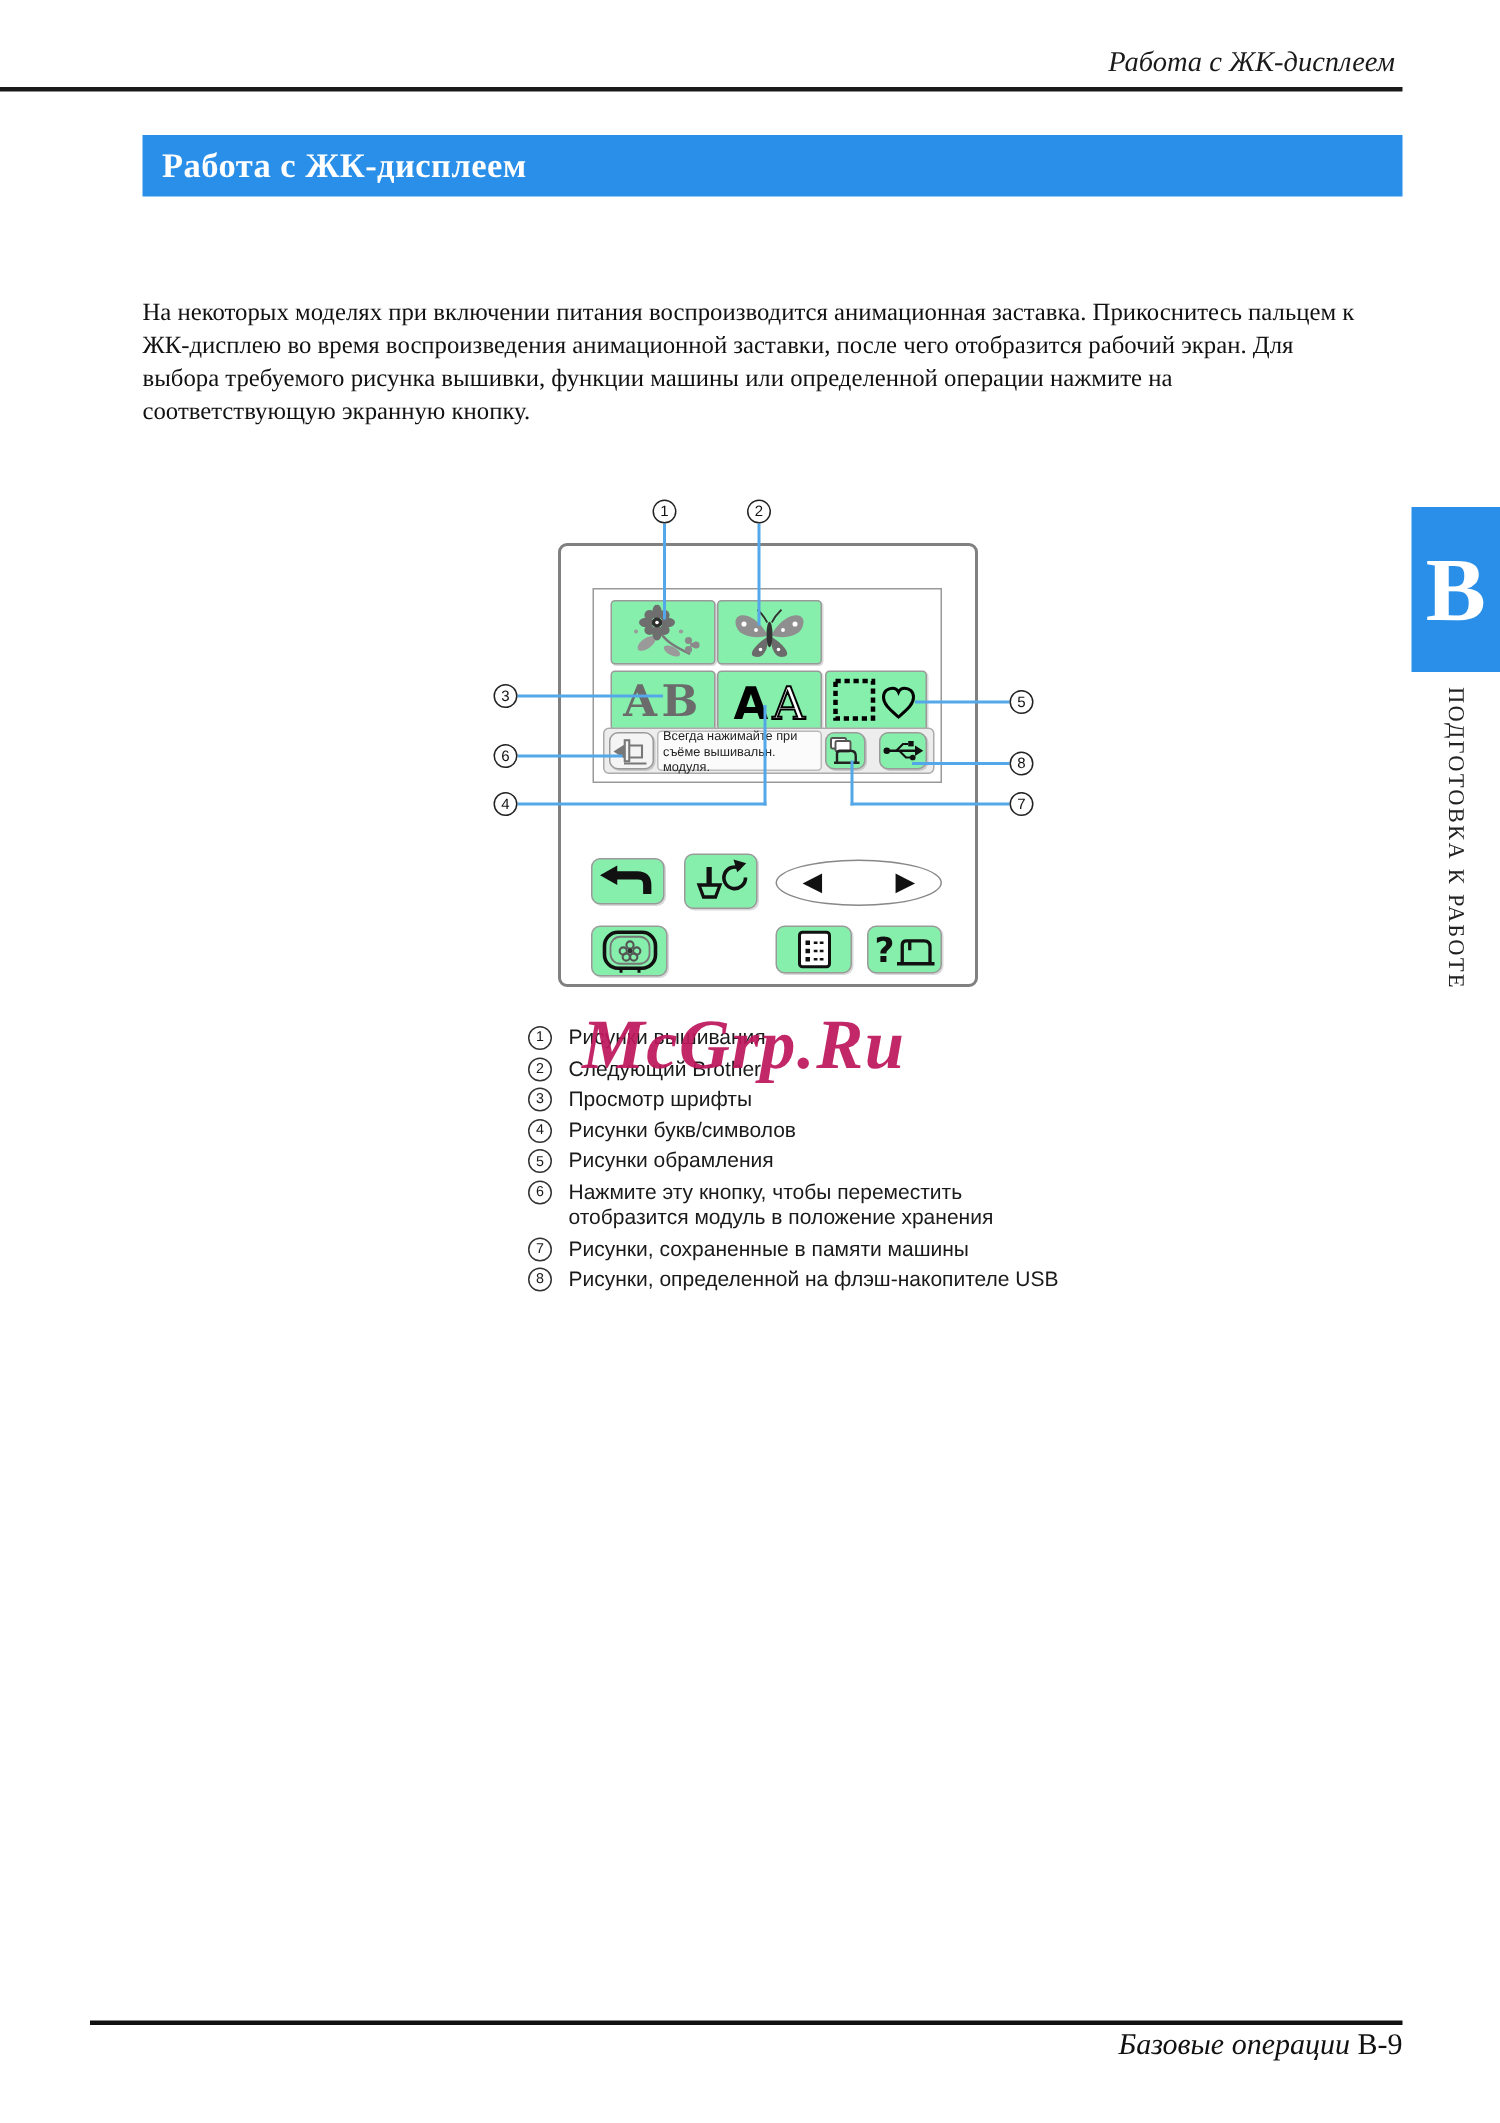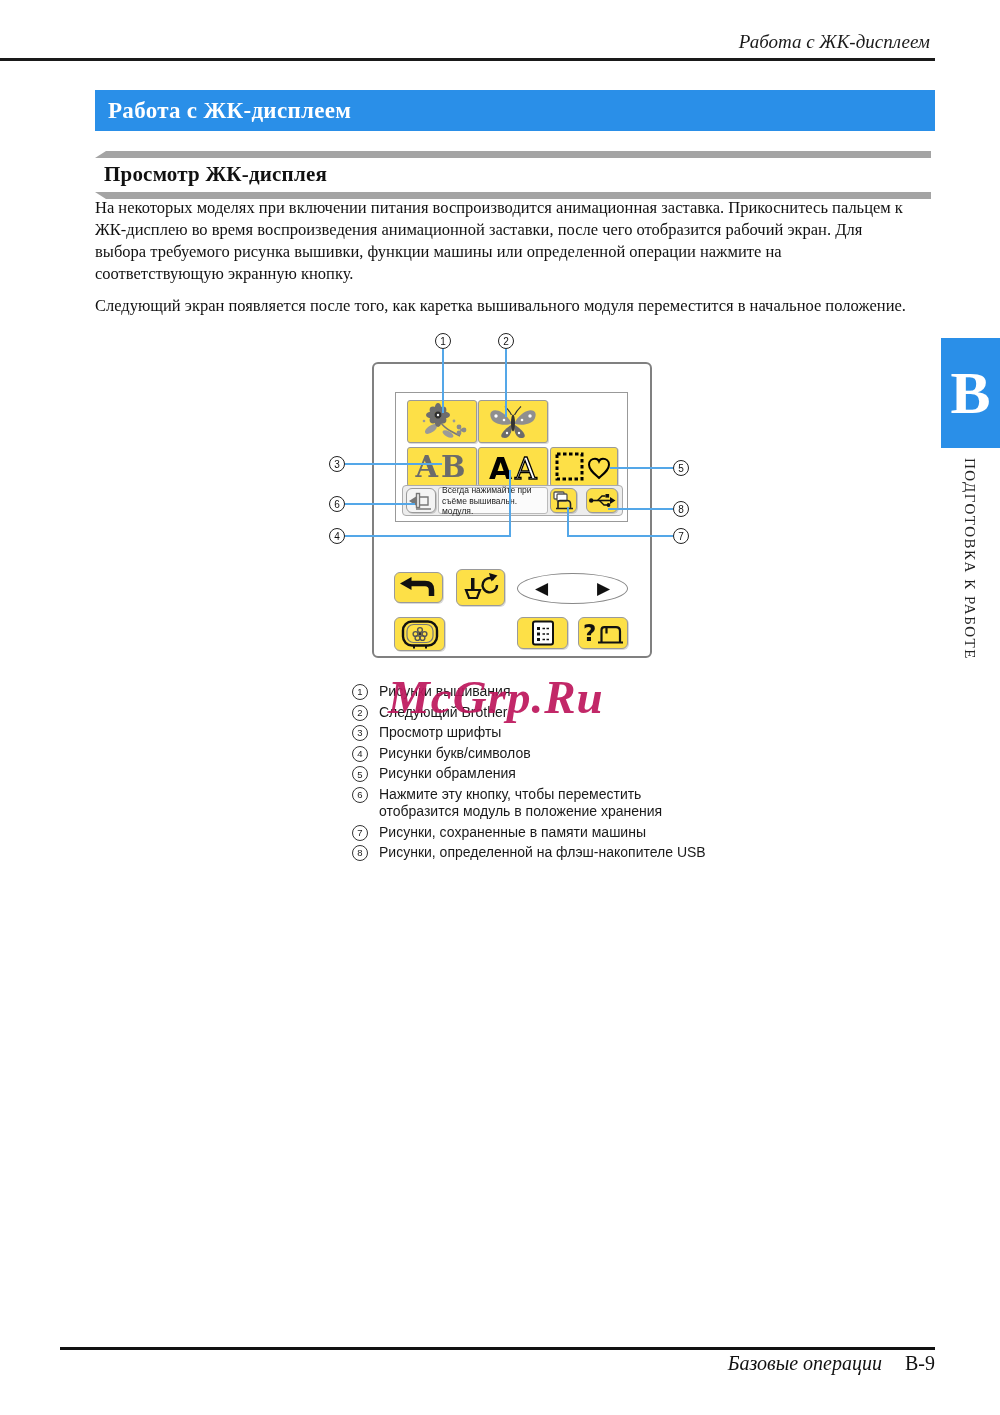--- a/index.html
+++ b/index.html
@@ -21,21 +21,21 @@
   .section-block h2{margin:4px 0 5px 9px;font-size:21px;font-weight:bold;letter-spacing:.2px;}
   
   .bodytext{position:absolute;left:95px;top:197px;width:814px;font-size:16.5px;line-height:1.33;}
   .bodytext p{margin:0 0 10px 0;}
   
   .diagram{position:absolute;left:325px;top:330px;width:372px;height:335px;}
   .lcd-outer{position:absolute;left:47px;top:32px;width:280px;height:296px;box-sizing:border-box;
         border:2px solid #808080;border-radius:6px;background:#fff;}
   .lcd-inner{position:absolute;left:70px;top:62px;width:233px;height:130px;box-sizing:border-box;
         border:1px solid #999;background:#fff;}
-  .btn{position:absolute;box-sizing:border-box;background:#fde047;border:1px solid #9a9a9a;
+  .btn{position:absolute;box-sizing:border-box;background:#86efac;border:1px solid #9a9a9a;
         border-radius:3px;display:flex;align-items:center;justify-content:center;
         box-shadow:1px 1px 0 rgba(0,0,0,.15);}
   .btn.rnd{border-radius:6px;}
   .strip{position:absolute;left:77px;top:155px;width:221px;height:31px;box-sizing:border-box;
         background:#ededed;border:1px solid #ababab;border-radius:4px;}
   .note-box{position:absolute;left:113px;top:157px;width:110px;height:27px;box-sizing:border-box;
         background:#fbfbfb;border:1px solid #bbb;border-radius:3px;
         font-family:"Liberation Sans",sans-serif;font-size:8.5px;line-height:1.18;color:#222;
         display:flex;align-items:center;padding:1px 3px;text-align:left;}
   .ab-label{font-family:"DejaVu Serif",serif;font-weight:bold;font-size:29px;color:#6b6b6b;
@@ -62,44 +62,38 @@
   .side-tab{position:absolute;left:941px;top:338px;width:59px;height:110px;background:#2a8fe8;
         display:flex;align-items:center;justify-content:center;}
   .side-tab div{color:#fff;font-weight:bold;font-size:60px;font-family:"Liberation Serif",serif;}
   .side-vertical{position:absolute;left:978px;top:458px;width:210px;transform:rotate(90deg);
         transform-origin:0 0;font-size:15px;letter-spacing:1.5px;color:#222;
         font-family:"Liberation Serif",serif;}
   
   .footer-rule{position:absolute;left:60px;top:1347px;width:875px;height:3px;background:#111;}
   .footer{position:absolute;left:0;top:1352px;width:935px;text-align:right;font-size:20px;}
   .f-sec{font-style:italic;}
-  .f-page{margin-left:18px;}
+  .f-page{}
   svg{display:block;}
 </style>
 </head>
 <body>
 
 <div class="page">
 
   <div class="running-header">Работа с ЖК-дисплеем</div>
   <div class="top-rule"></div>
 
   <div class="title-bar">
     <span>Работа с ЖК-дисплеем</span>
   </div>
 
-  <div class="section-block">
-    <div class="gray-bar top"></div>
-    <h2>Просмотр ЖК-дисплея</h2>
-    <div class="gray-bar bottom"></div>
-  </div>
 
   <div class="bodytext">
     <p>На некоторых моделях при включении питания воспроизводится анимационная заставка. Прикоснитесь пальцем к ЖК-дисплею во время воспроизведения анимационной заставки, после чего отобразится рабочий экран. Для выбора требуемого рисунка вышивки, функции машины или определенной операции нажмите на соответствующую экранную кнопку.</p>
-    <p>Следующий экран появляется после того, как каретка вышивального модуля переместится в начальное положение.</p>
   </div>
 
   <div class="diagram">
     <div class="lcd-outer"></div>
     <div class="lcd-inner"></div>
 
     <div class="btn" style="left:82px;top:70px;width:70px;height:43px;">
       <span>
         <svg width="56" height="38" viewBox="0 0 56 38">
           <path d="M25 16 C28 24 36 28 46 33" stroke="#7a7a7a" stroke-width="1.6" fill="none"></path>

